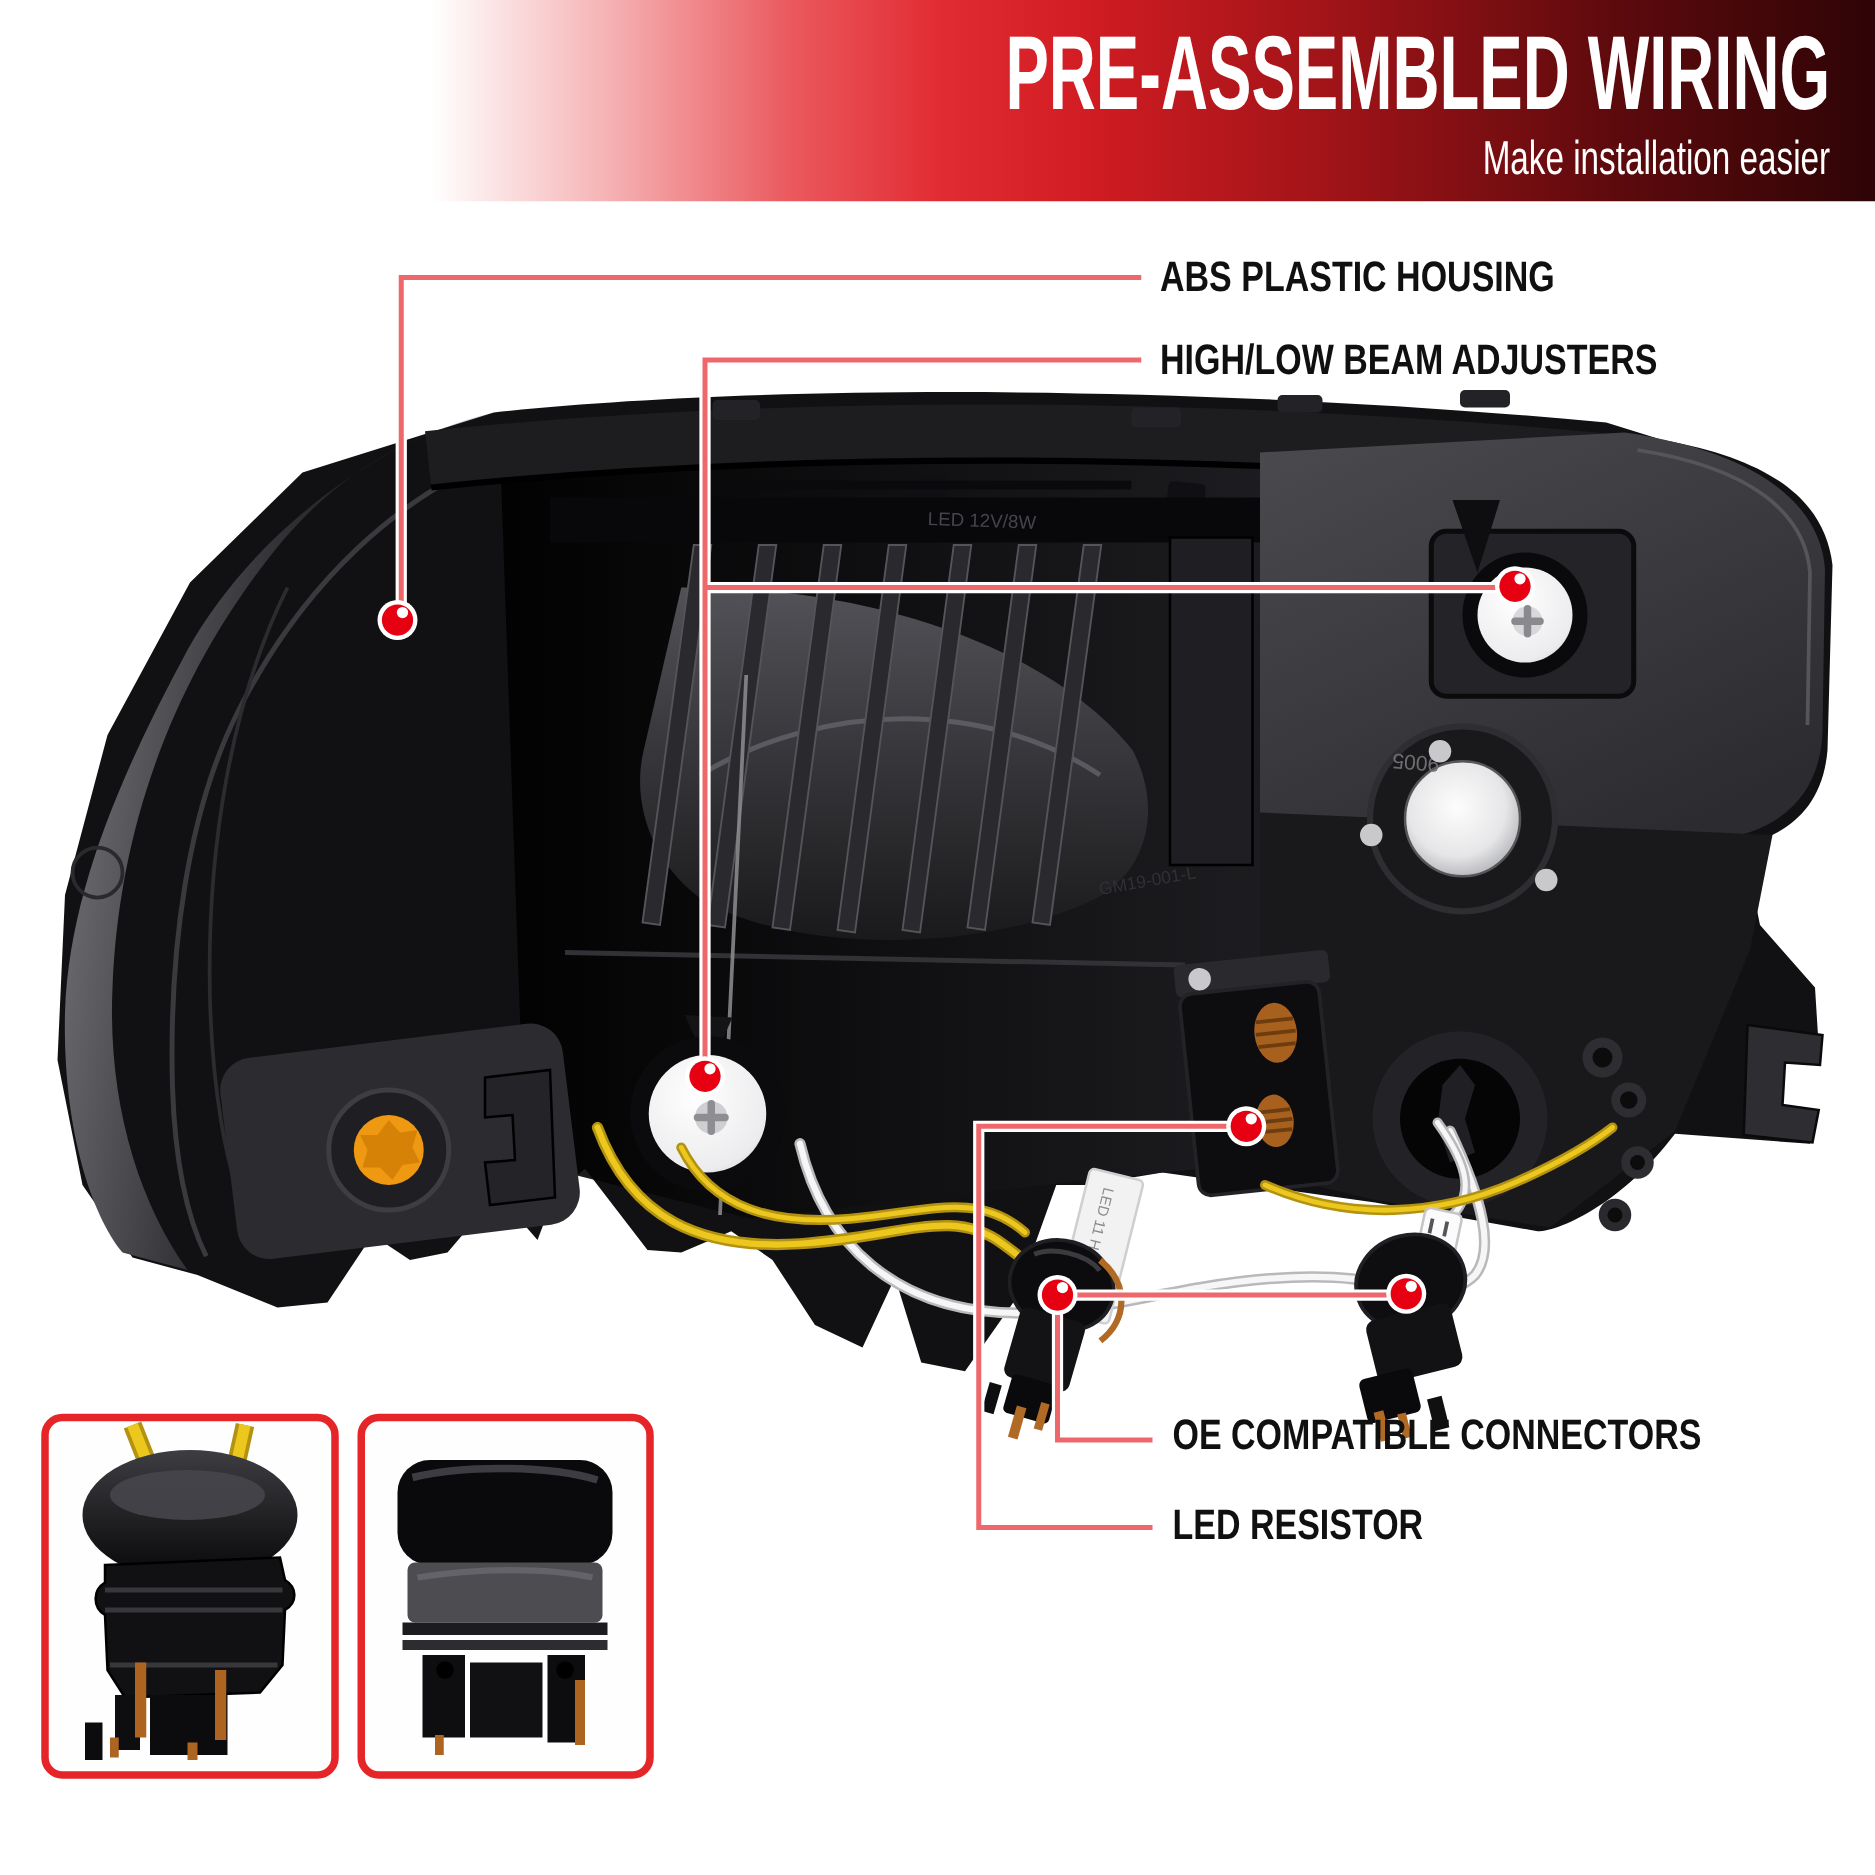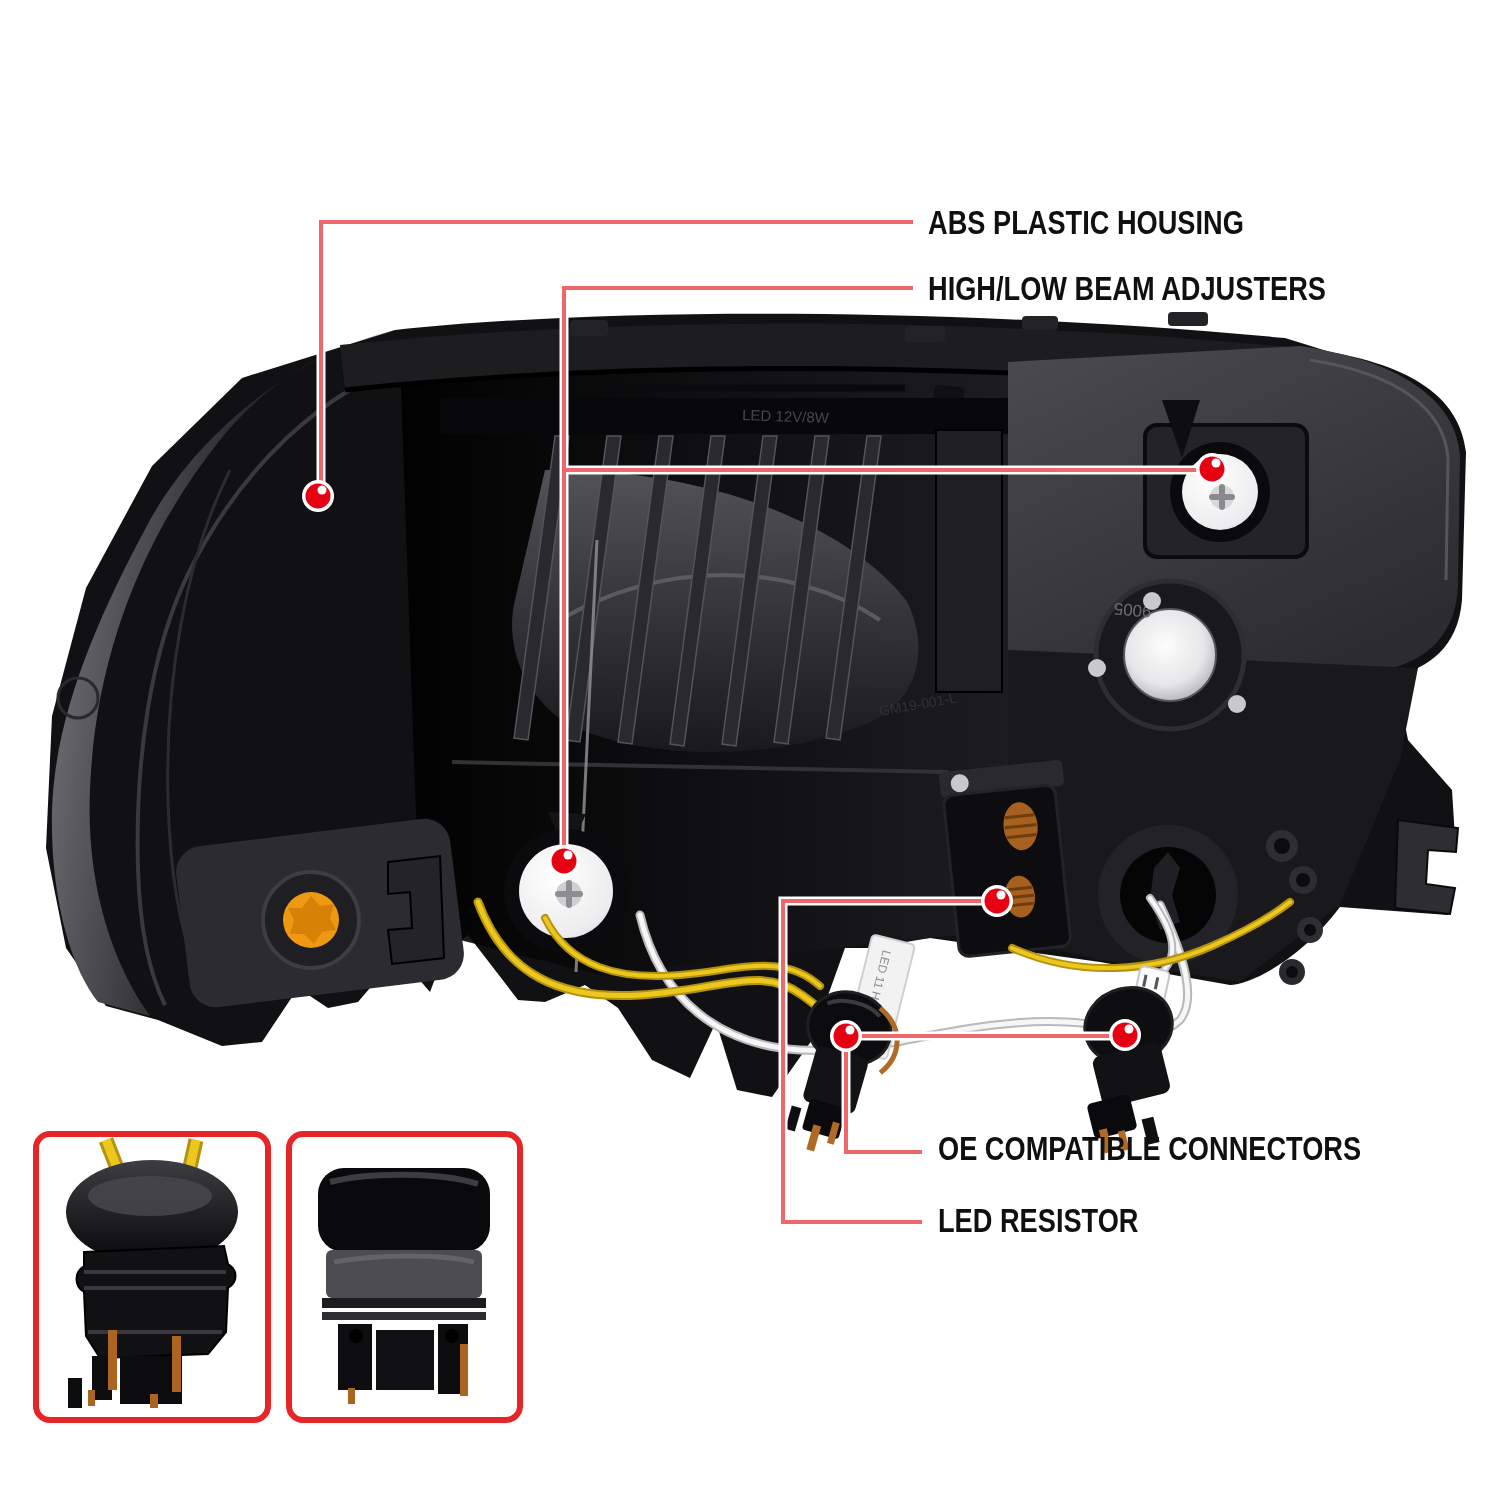--- a/index.html
+++ b/index.html
@@ -336,19 +336,23 @@
           <circle cx="850" cy="1030" r="4.5" fill="#fff"></circle>
     </g>
     <g>
       <circle cx="1125" cy="1035" r="16" fill="#fff"></circle>
           <circle cx="1125" cy="1035" r="12.5" fill="#e60012"></circle>
           <circle cx="1129" cy="1029" r="4.5" fill="#fff"></circle>
     </g>
   </g>
 </svg>
 
+<div id="banner">
+  <div id="banner-title">PRE-ASSEMBLED WIRING</div>
+  <div id="banner-sub">Make installation easier</div>
+</div>
 
 <div class="callout-label" id="lbl-abs">ABS PLASTIC HOUSING</div>
 <div class="callout-label" id="lbl-beam">HIGH/LOW BEAM ADJUSTERS</div>
 <div class="callout-label" id="lbl-oe">OE COMPATIBLE CONNECTORS</div>
 <div class="callout-label" id="lbl-led">LED RESISTOR</div>
 
 </div>
 
 </body></html>

